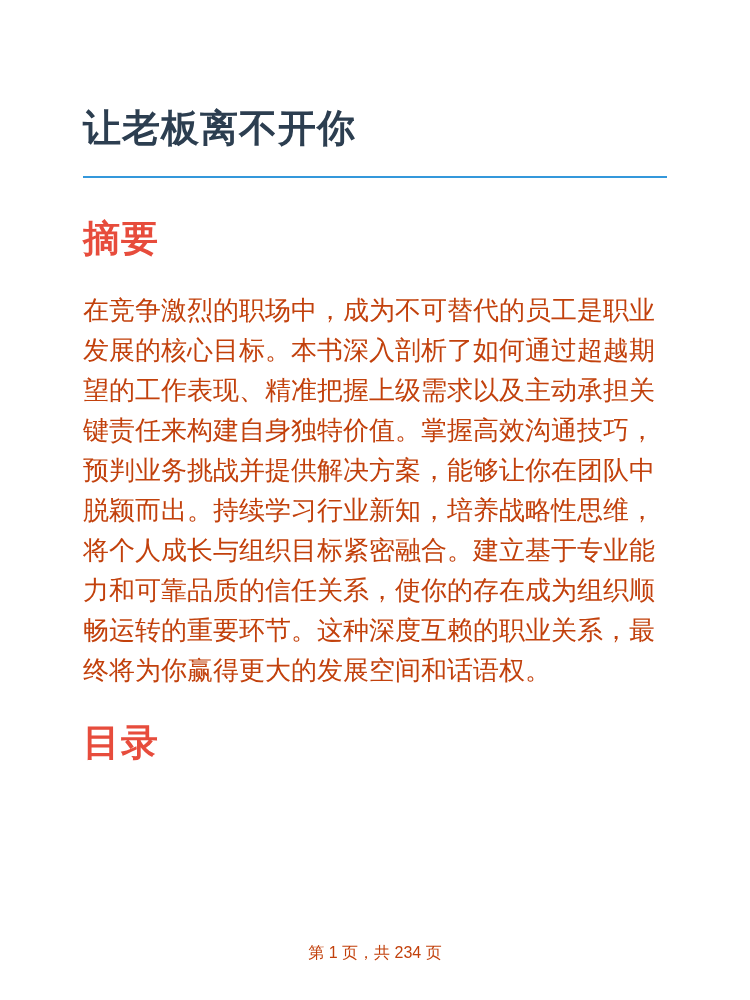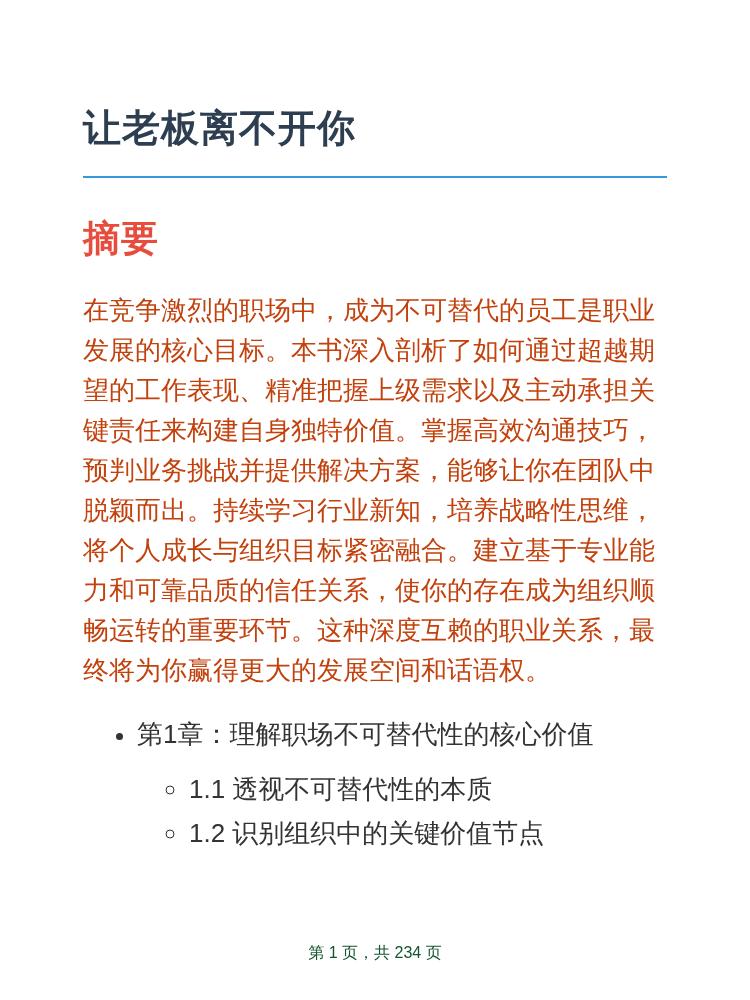--- a/index.html
+++ b/index.html
@@ -72,48 +72,36 @@
   .toc-sublist li + li {
     margin-top: 4px;
   }
   .page-footer {
     position: absolute;
     left: 0;
     right: 0;
     bottom: 36px;
     text-align: center;
     font-size: 16px;
-    color: #14532d;
+    color: #c2410c;
   }
 </style>
 </head>
 <body>
 
 <div class="page">
 
   <h1 class="doc-title">让老板离不开你</h1>
 
   <div class="title-divider"></div>
 
   <h2 class="section-heading">摘要</h2>
 
   <p class="abstract-text">在竞争激烈的职场中，成为不可替代的员工是职业发展的核心目标。本书深入剖析了如何通过超越期望的工作表现、精准把握上级需求以及主动承担关键责任来构建自身独特价值。掌握高效沟通技巧，预判业务挑战并提供解决方案，能够让你在团队中脱颖而出。持续学习行业新知，培养战略性思维，将个人成长与组织目标紧密融合。建立基于专业能力和可靠品质的信任关系，使你的存在成为组织顺畅运转的重要环节。这种深度互赖的职业关系，最终将为你赢得更大的发展空间和话语权。</p>
 
+  <h2 class="section-heading toc-heading">目录</h2>
 
-  <ul class="toc-list">
-    <li>
-      <span>第1章：理解职场不可替代性的核心价值</span>
-      <ul class="toc-sublist">
-        <li>
-          <span>1.1 透视不可替代性的本质</span>
-        </li>
-        <li>
-          <span>1.2 识别组织中的关键价值节点</span>
-        </li>
-      </ul>
-    </li>
-  </ul>
 
   <div class="page-footer">
     <span>第 1 页，共 234 页</span>
   </div>
 
 </div>
 
 </body></html>

